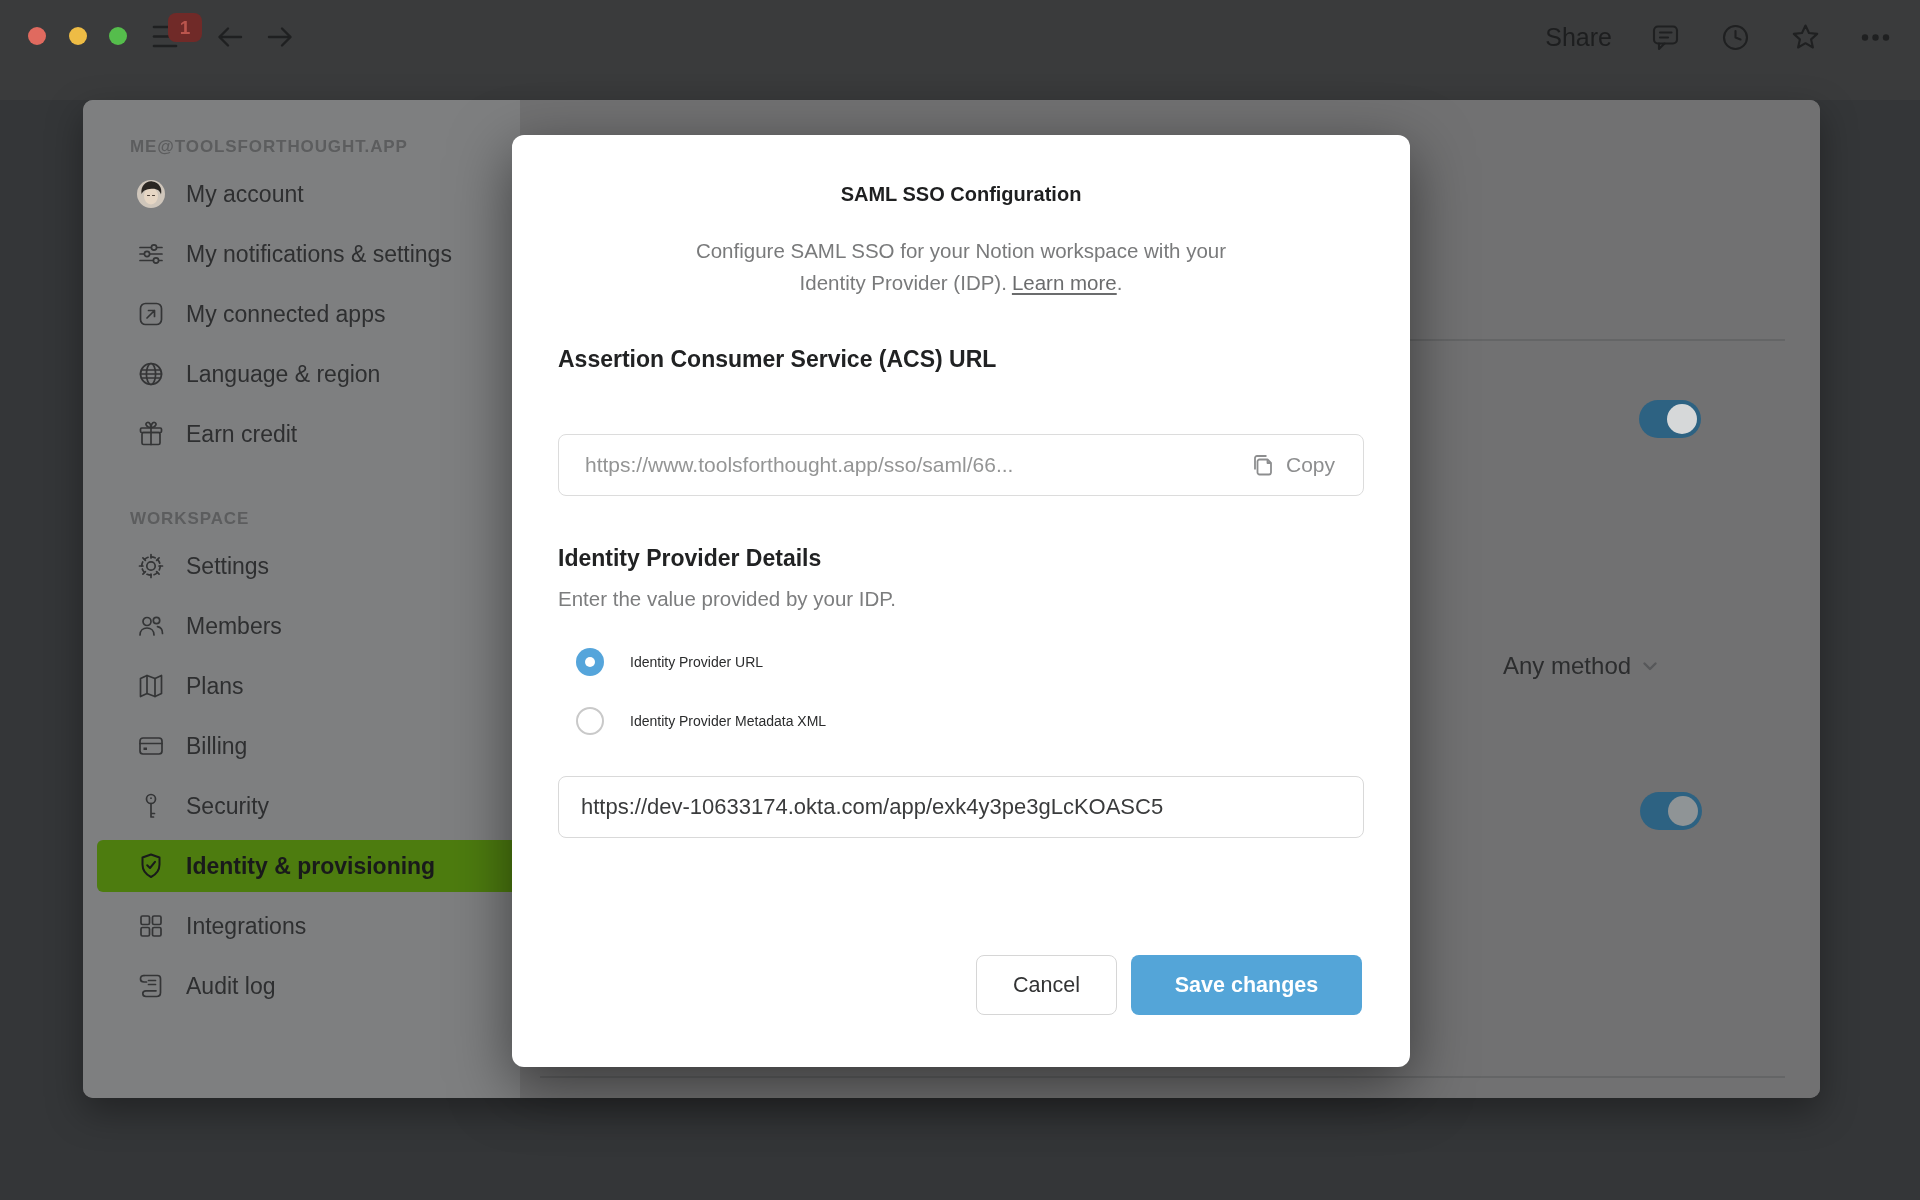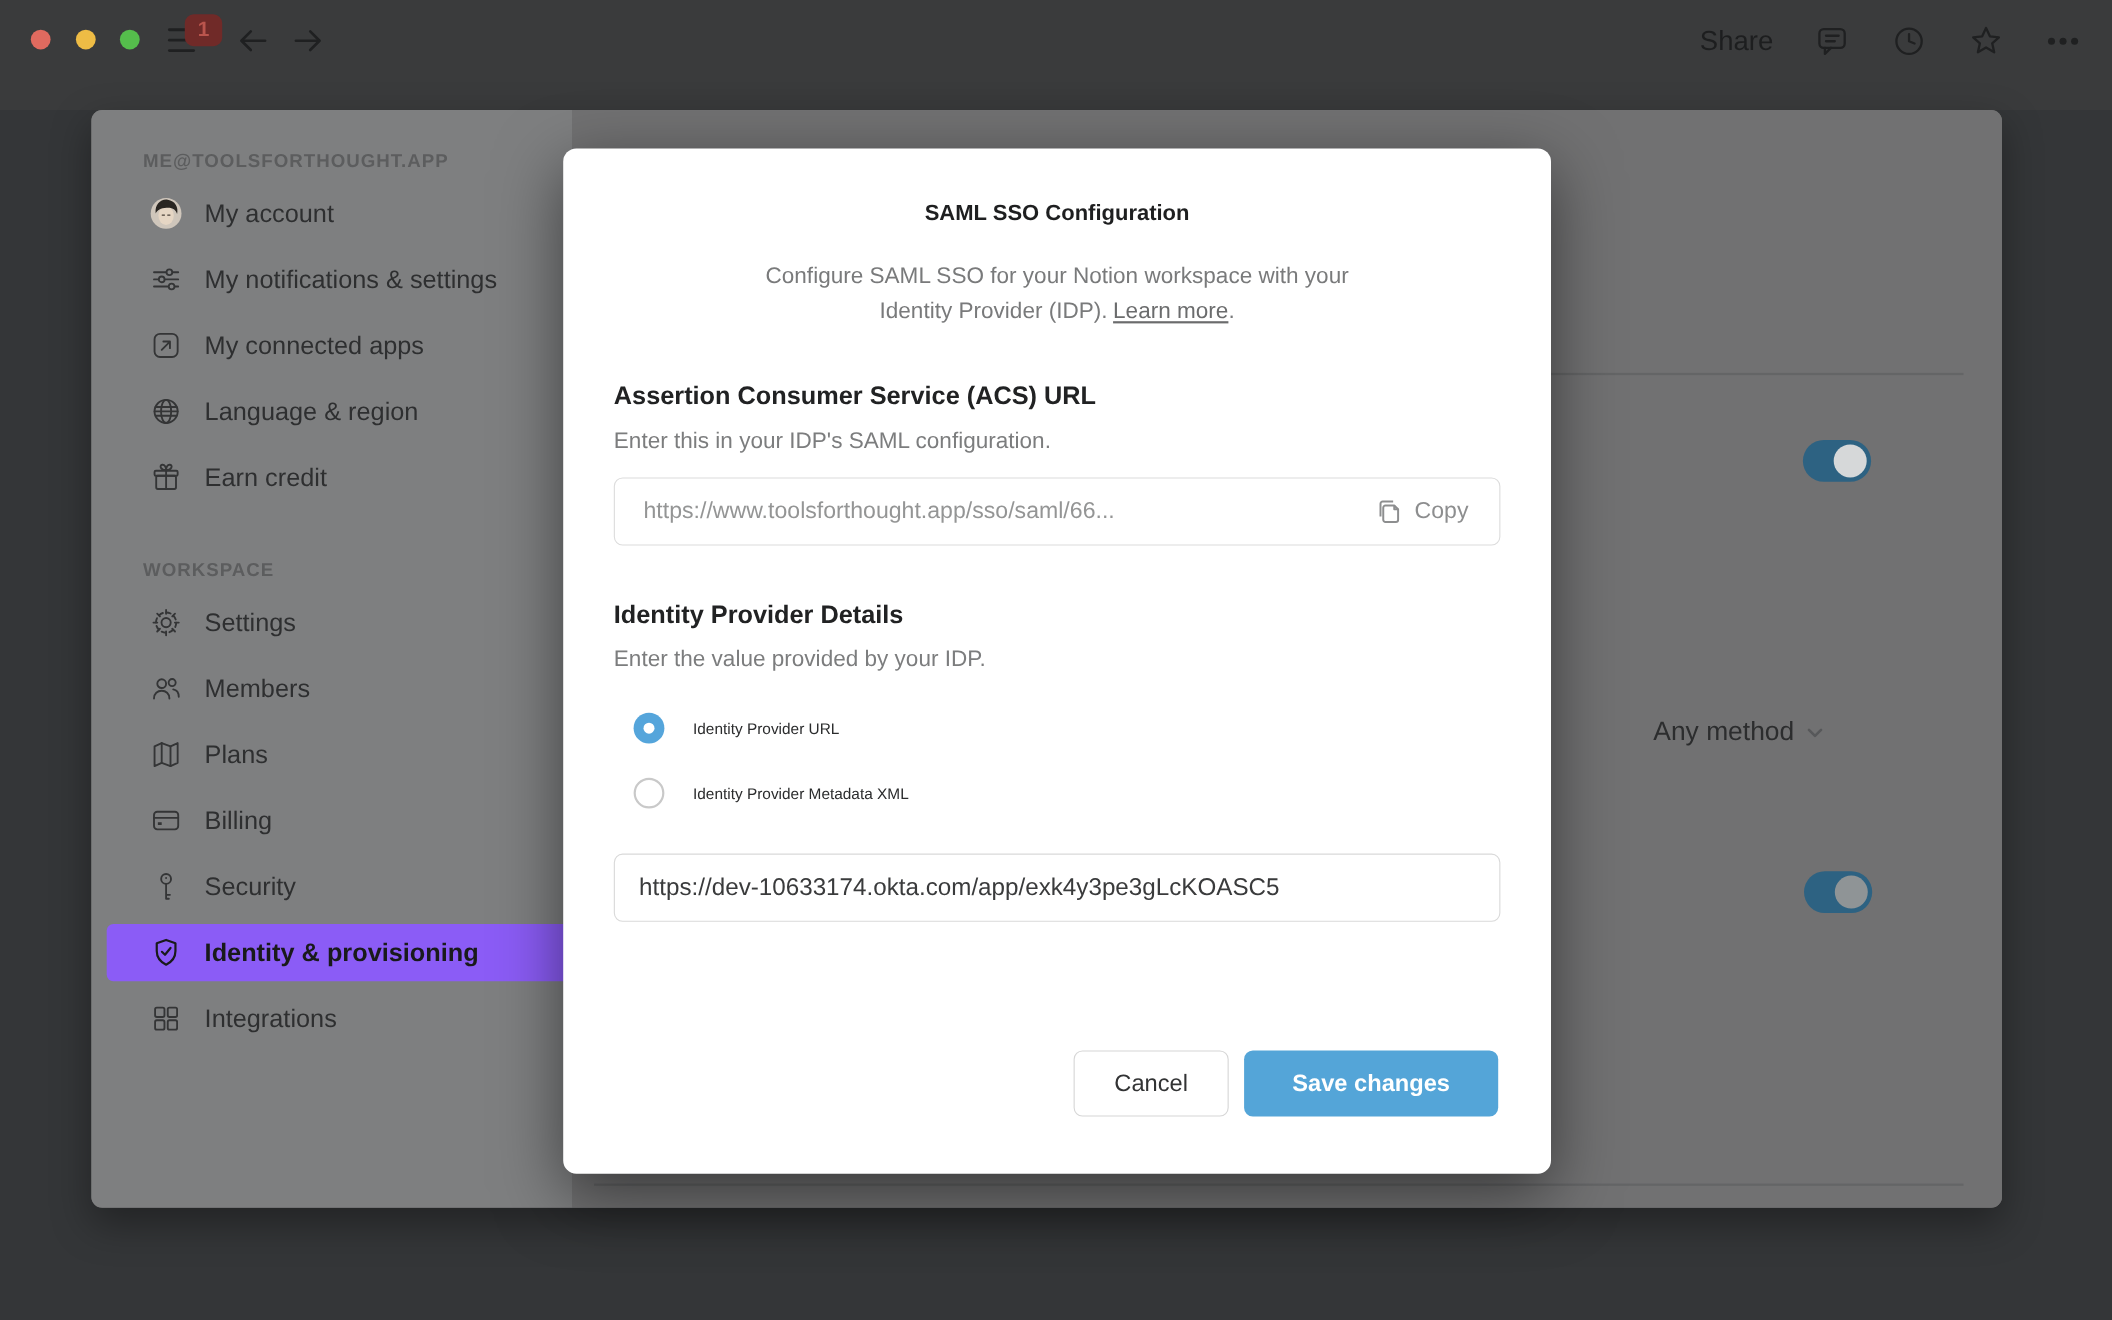--- a/index.html
+++ b/index.html
@@ -26,21 +26,21 @@
   
   .window { position:absolute; left:83px; top:100px; width:1737px; height:998px;
     background:#737373; border-radius:10px; box-shadow:0 14px 36px rgba(0,0,0,.35); overflow:hidden; }
   .sidebar { position:absolute; left:0; top:0; bottom:0; width:437px; background:#7e7f80; padding-top:36px; }
   .shead { margin:0 0 10px 47px; height:22px; line-height:22px; font-size:17px; font-weight:600;
     letter-spacing:.9px; color:#5c5d5e; white-space:nowrap; }
   .shead2 { margin-top:48px; }
   .srow { margin:0 0 8px 14px; width:430px; height:52px; border-radius:6px; display:flex;
     align-items:center; padding-left:39px; gap:20px; cursor:pointer; }
   .srow .rlabel { font-size:23px; color:#2e2f30; white-space:nowrap; }
-  .srow.selected { background:#8b5cf6; }
+  .srow.selected { background:#4d7c0f; }
   .srow.selected .rlabel { font-weight:700; color:#191a1b; }
   .ricon { width:30px; height:30px; flex:0 0 30px; }
   .ricon svg { width:30px; height:30px; display:block; stroke:#343536; fill:none;
     stroke-width:1.7; stroke-linecap:round; stroke-linejoin:round; }
   .srow.selected .ricon svg { stroke:#191a1b; stroke-width:2; }
 
   .maincontent { position:absolute; left:437px; top:0; right:0; bottom:0; background:#717172; }
   .divline { position:absolute; height:2px; background:#646566; }
   .div-top { left:20px; top:239px; width:1245px; }
   .div-bottom { left:20px; top:976px; width:1245px; }
@@ -283,20 +283,30 @@
         <svg viewBox="0 0 30 30">
           <rect x="5" y="5" width="8.5" height="8.5" rx="1.5"></rect>
           <rect x="16.5" y="5" width="8.5" height="8.5" rx="1.5"></rect>
           <rect x="5" y="16.5" width="8.5" height="8.5" rx="1.5"></rect>
           <rect x="16.5" y="16.5" width="8.5" height="8.5" rx="1.5"></rect>
         </svg>
       </span>
       <span class="rlabel">Integrations</span>
     </div>
 
+    <div class="srow">
+      <span class="ricon">
+        <svg viewBox="0 0 30 30">
+          <path d="M8 4.5 C6 4.5 4.5 6 4.5 8 C4.5 10 6 11 8 11 H10.5"></path>
+          <path d="M8 4.5 H21.5 C23.5 4.5 24.5 5.8 24.5 7.8 V21.5 C24.5 24 23 25.5 20.5 25.5 H10 C8 25.5 6.8 24.2 6.8 22.5 C6.8 20.8 8 19.8 10 19.8 H20"></path>
+          <path d="M12.5 9.5 H19.5 M12.5 13.5 H19.5"></path>
+        </svg>
+      </span>
+      <span class="rlabel">Audit log</span>
+    </div>
   </div>
 
   <div class="maincontent">
     <div class="divline div-top"></div>
     <div class="toggle toggle-1">
         <span class="knob"></span>
       </div>
     <div class="dropdown">
       <span class="dval">Any method</span>
       <svg class="chev" viewBox="0 0 22 22">
@@ -310,21 +320,20 @@
   </div>
 </div>
 
 <div class="modal">
   <div class="m-title">SAML SSO Configuration</div>
   <div class="m-desc">
     <span>Configure SAML SSO for your Notion workspace with your Identity Provider (IDP).</span><a>Learn more</a><span>.</span>
   </div>
 
   <div class="sec-h acs-h">Assertion Consumer Service (ACS) URL</div>
-  <div class="sec-sub acs-sub">Enter this in your IDP's SAML configuration.</div>
   <div class="acs-field">
     <span class="acs-url">https://www.toolsforthought.app/sso/saml/66...</span>
     <span class="copybtn">
       <svg viewBox="0 0 26 26">
         <path d="M9.5 7.5 H17.5 L21 11 V20.5 C21 21.6 20.1 22.5 19 22.5 H9.5 C8.4 22.5 7.5 21.6 7.5 20.5 V9.5 C7.5 8.4 8.4 7.5 9.5 7.5 Z"></path>
         <path d="M17.5 7.5 V11 H21"></path>
         <path d="M16.5 4 H7 C5.9 4 5 4.9 5 6 V17.5"></path>
       </svg>
       <span>Copy</span>
     </span>

